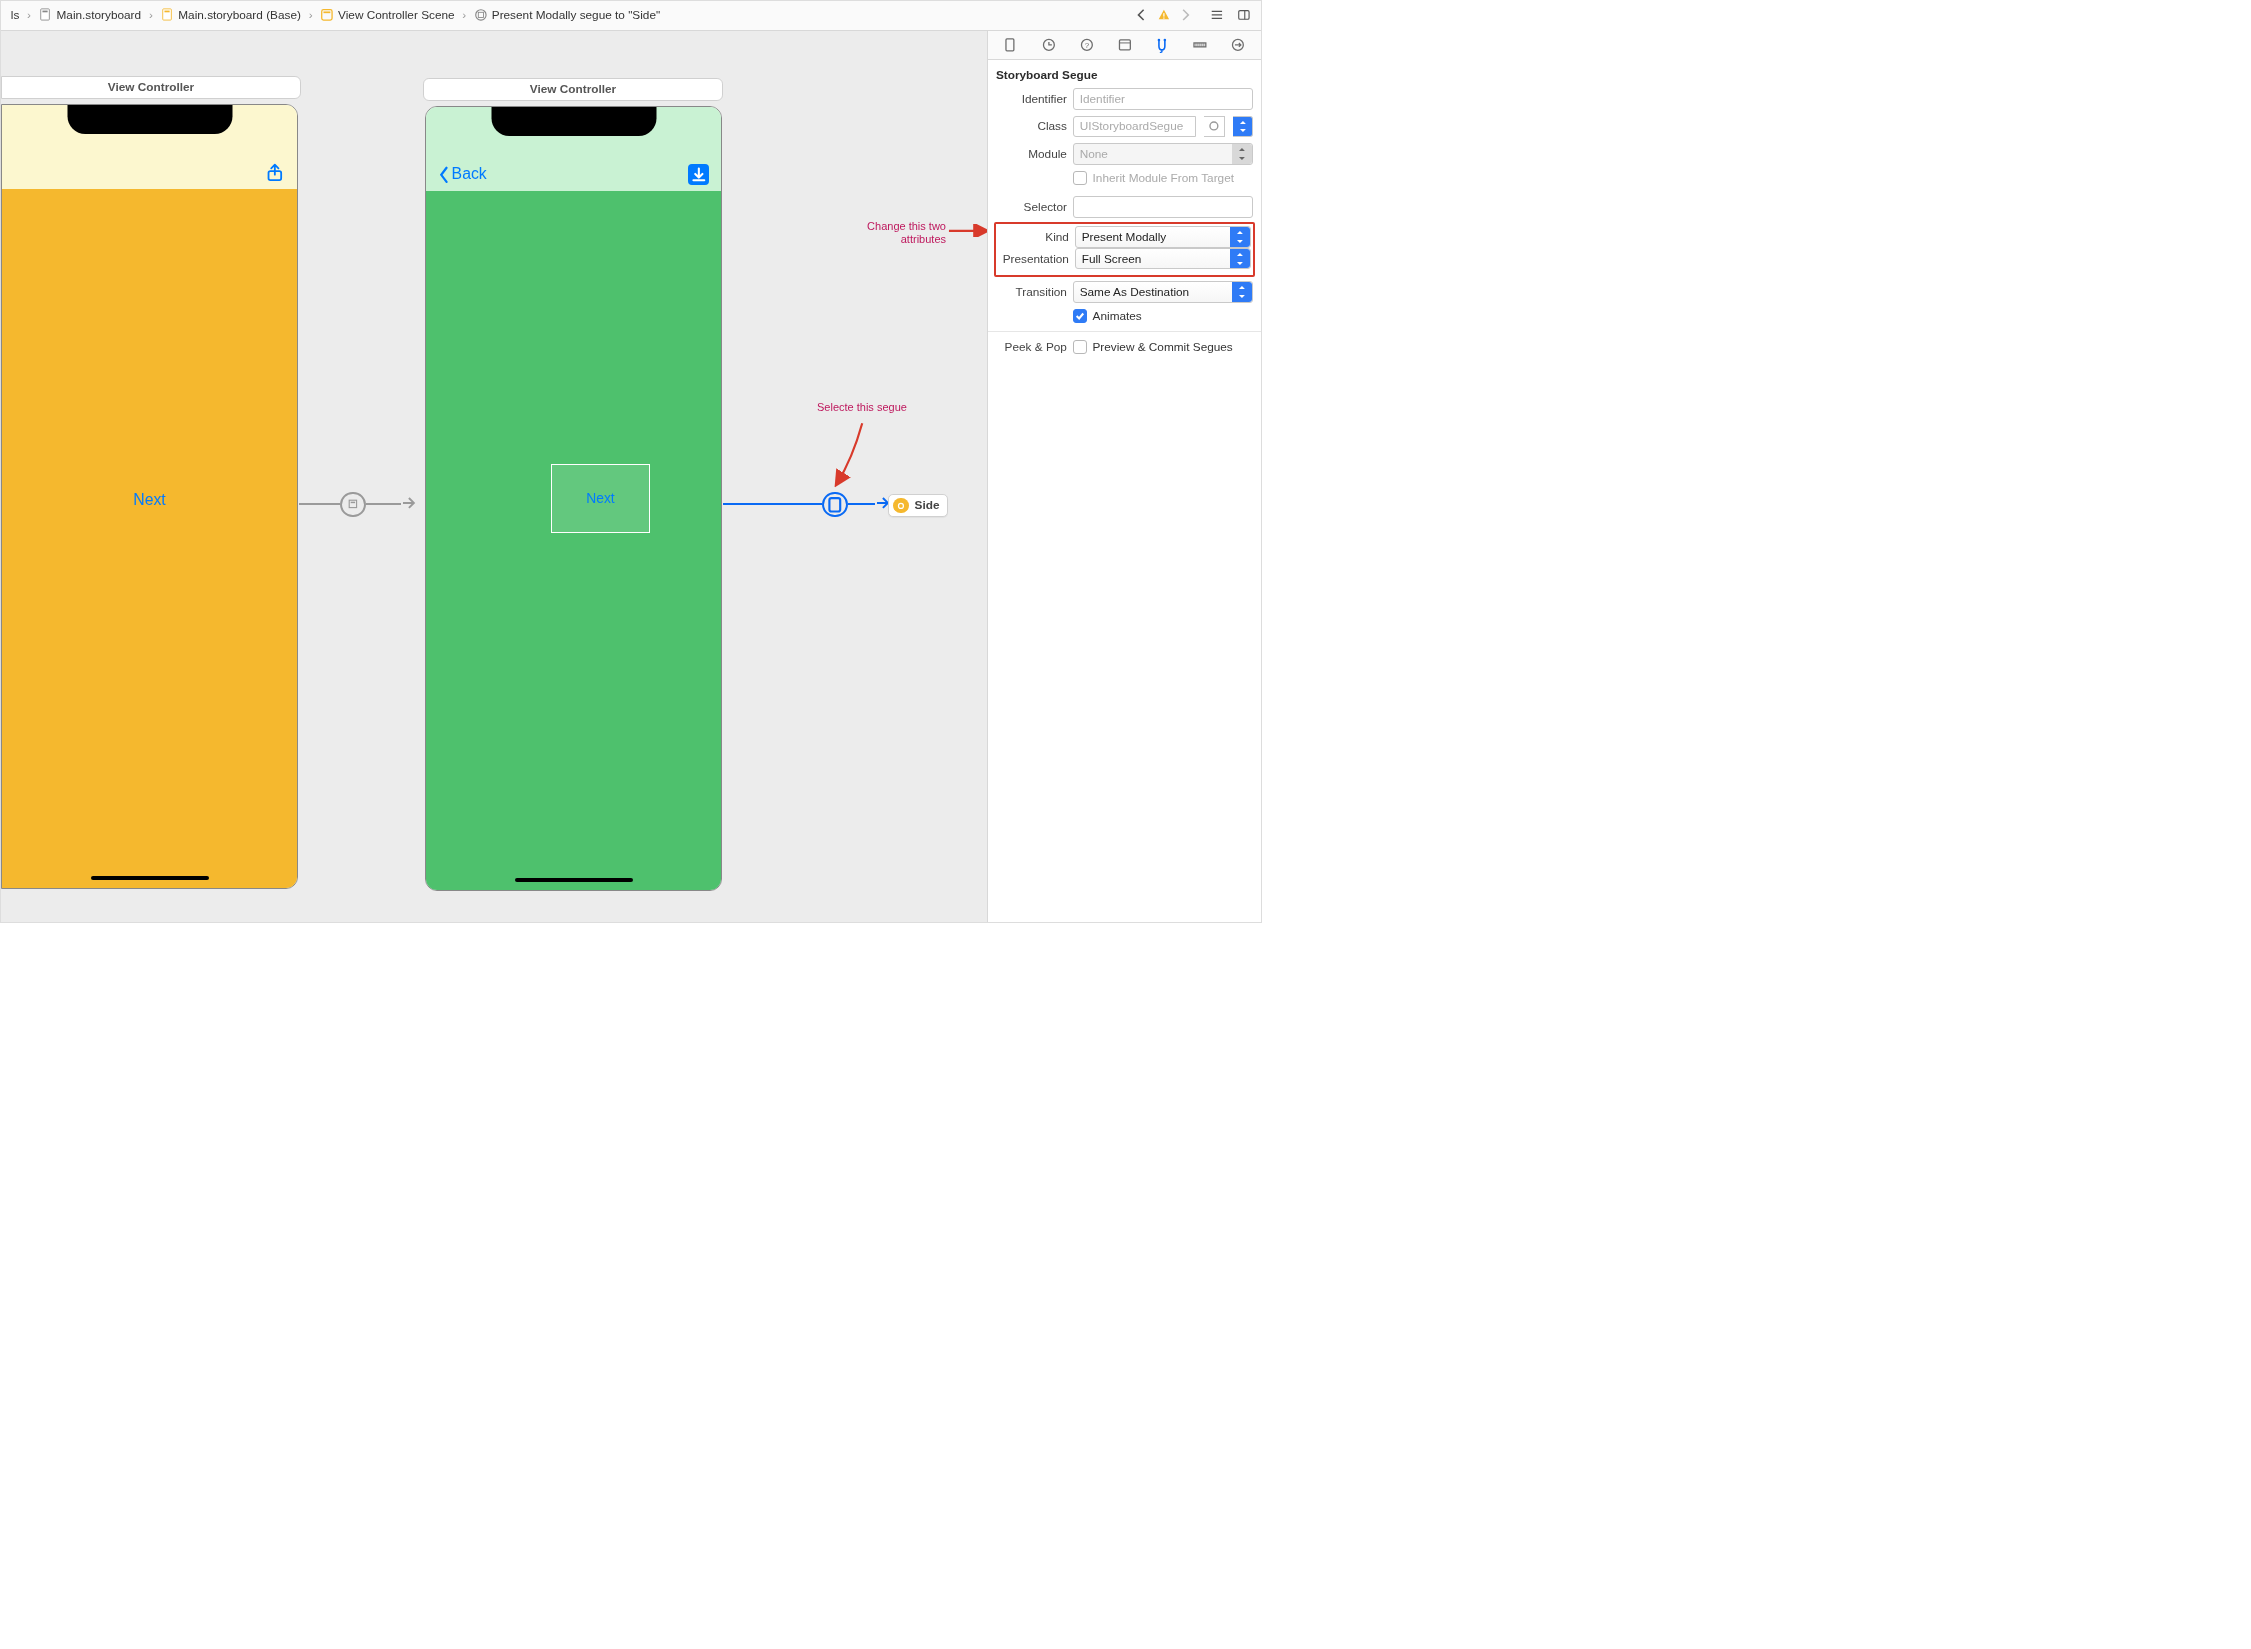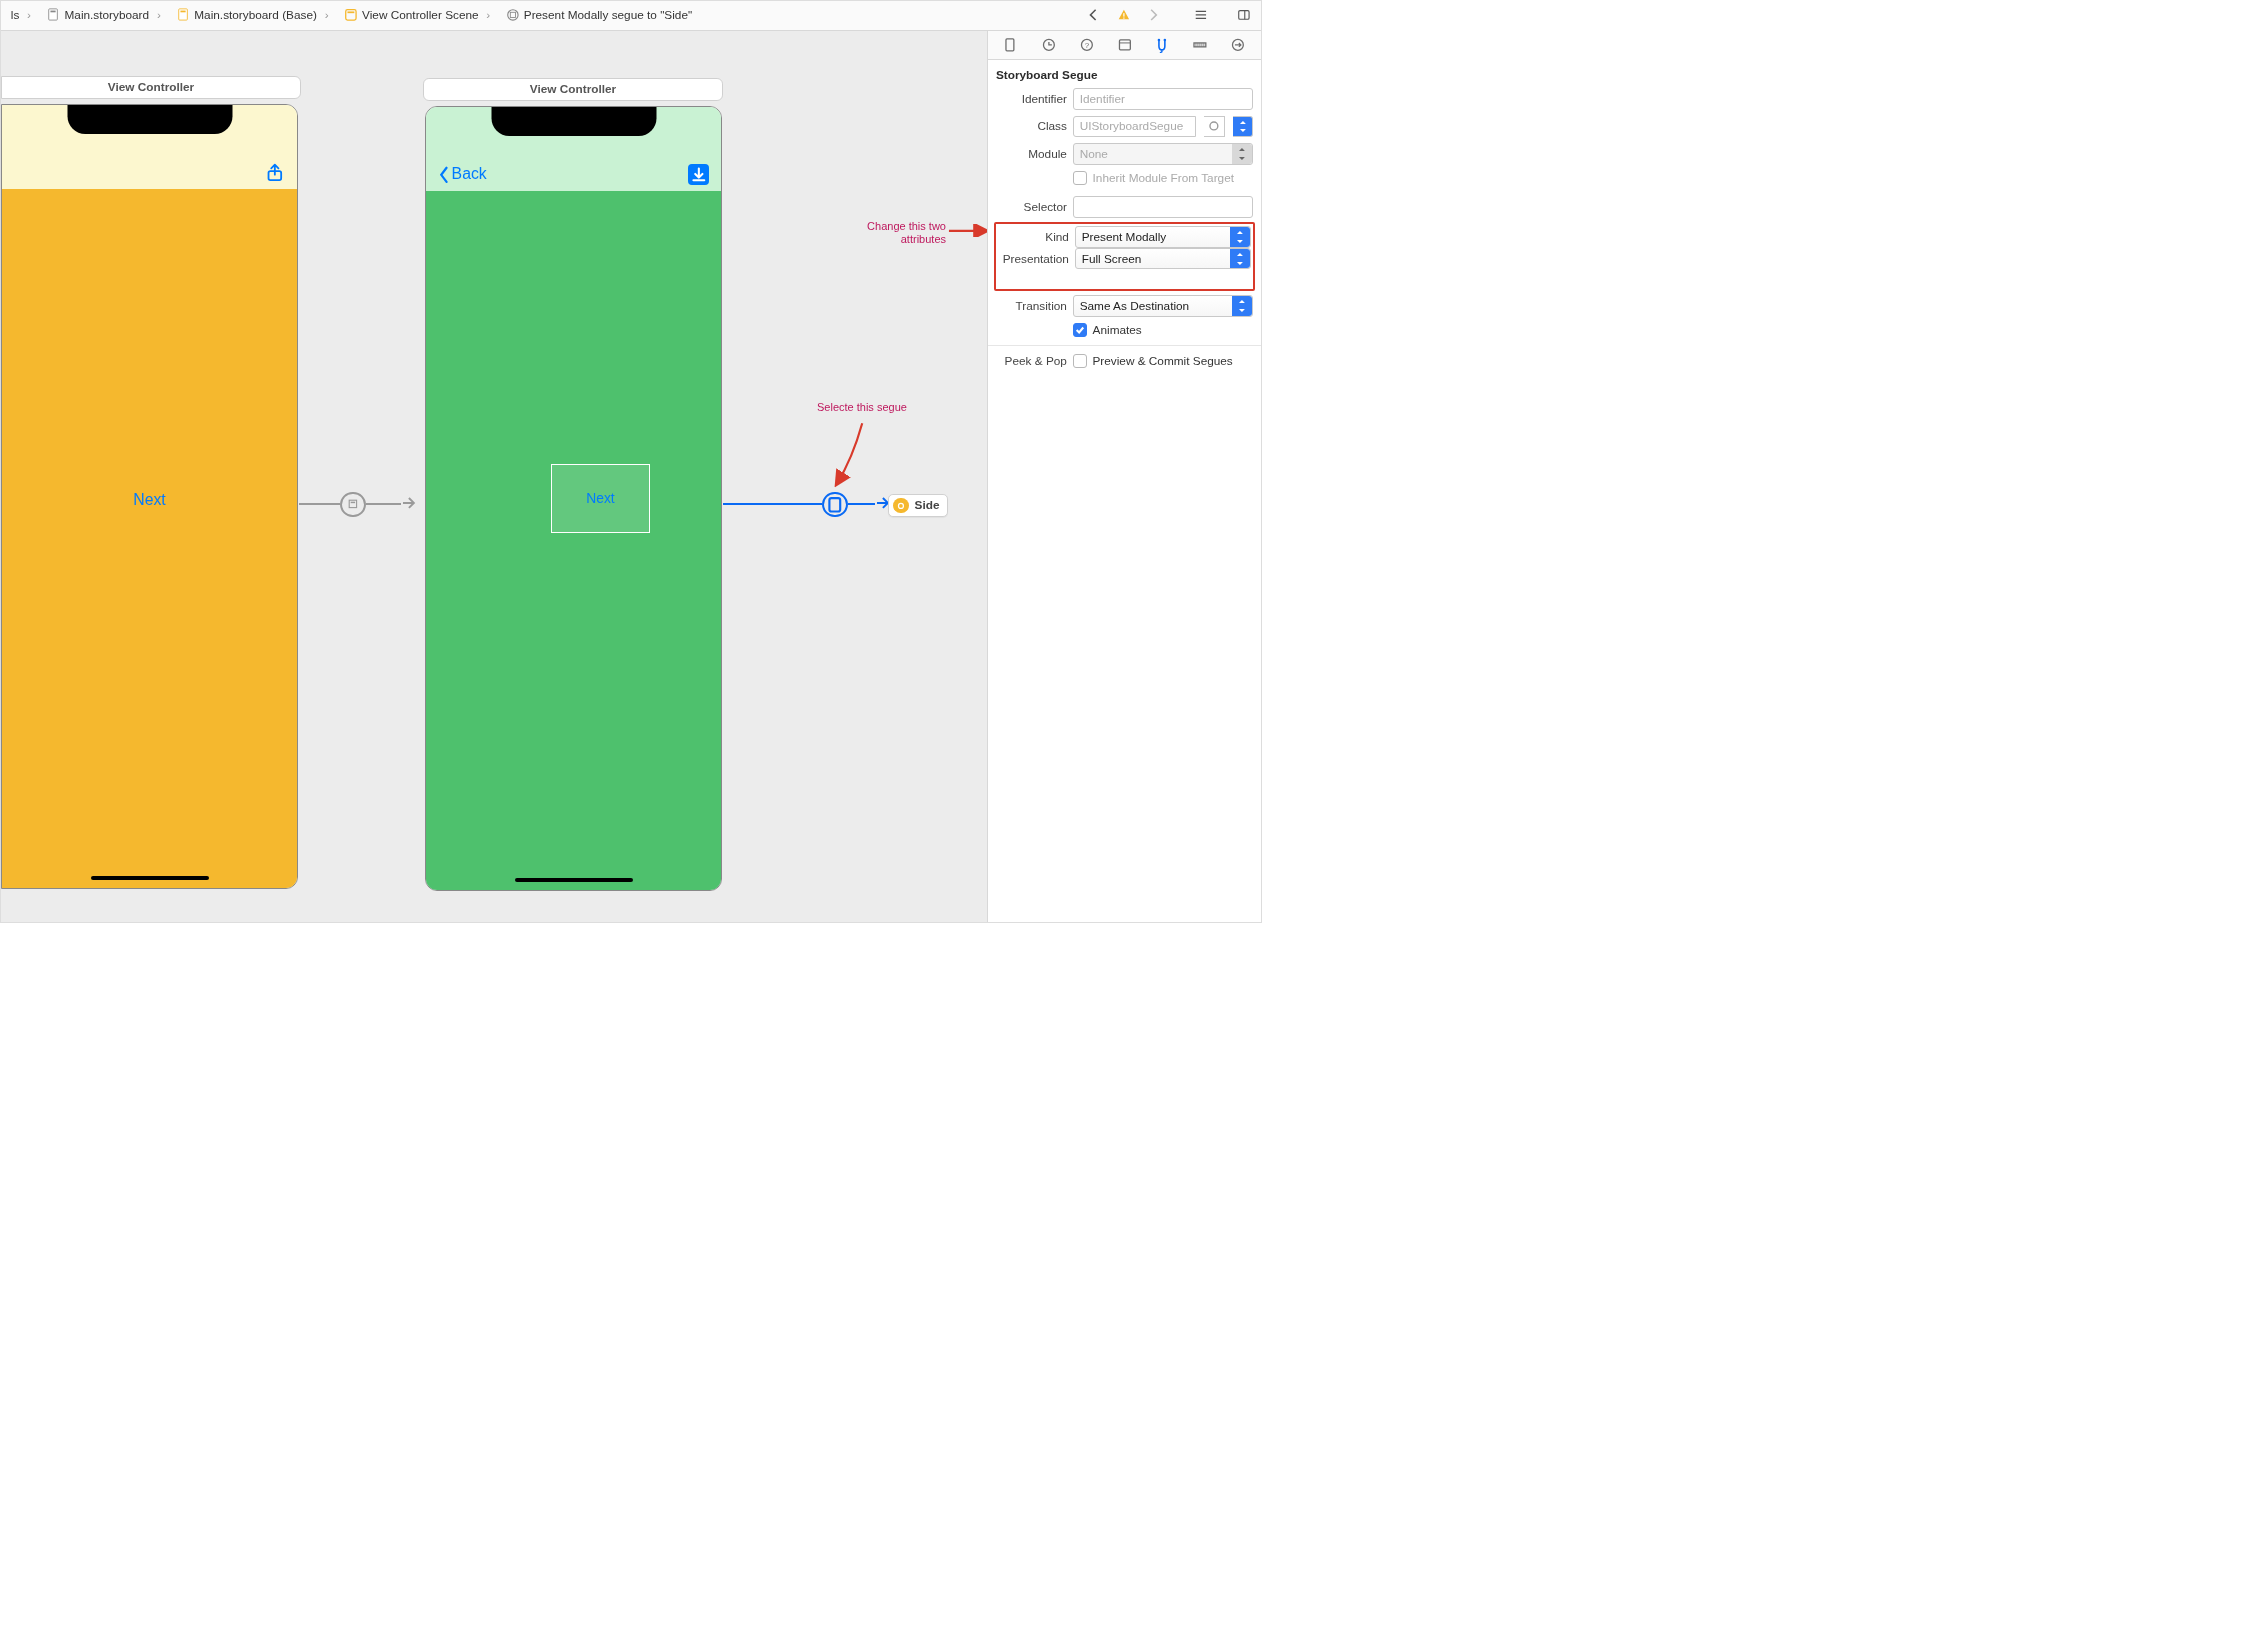--- a/index.html
+++ b/index.html
@@ -18,21 +18,21 @@
     border: 1px solid #ddd;
   }
   
   .jumpbar {
     height: 29.6px;
     display: flex;
     align-items: center;
     border-bottom: 1px solid #d8d8d8;
     background: #fafafa;
     padding: 0 5.9px;
-    gap: 8px;
+    gap: 0;
   }
   .crumb {
     display: inline-flex;
     align-items: center;
     gap: 3.9px;
     padding: 0 3.9px;
     height: 100%;
     color: #333;
     font-size: 11.8px;
     white-space: nowrap;
@@ -618,21 +618,21 @@
                   <svg viewBox="0 0 8 8">
                       <path d="M1 5 L4 2 L7 5 Z"></path>
                     </svg>
                   <svg viewBox="0 0 8 8">
                       <path d="M1 3 L4 6 L7 3 Z"></path>
                     </svg>
                 </div>
               </div>
             </div>
           </div>
-          <div class="form-row" style="margin-bottom:18px;">
+          <div class="form-row" style="margin-bottom:4px;">
             <div class="label">Presentation</div>
             <div class="field">
               <div class="popup">
                 <span>Full Screen</span>
                 <div class="caret">
                   <svg viewBox="0 0 8 8">
                       <path d="M1 5 L4 2 L7 5 Z"></path>
                     </svg>
                   <svg viewBox="0 0 8 8">
                       <path d="M1 3 L4 6 L7 3 Z"></path>

